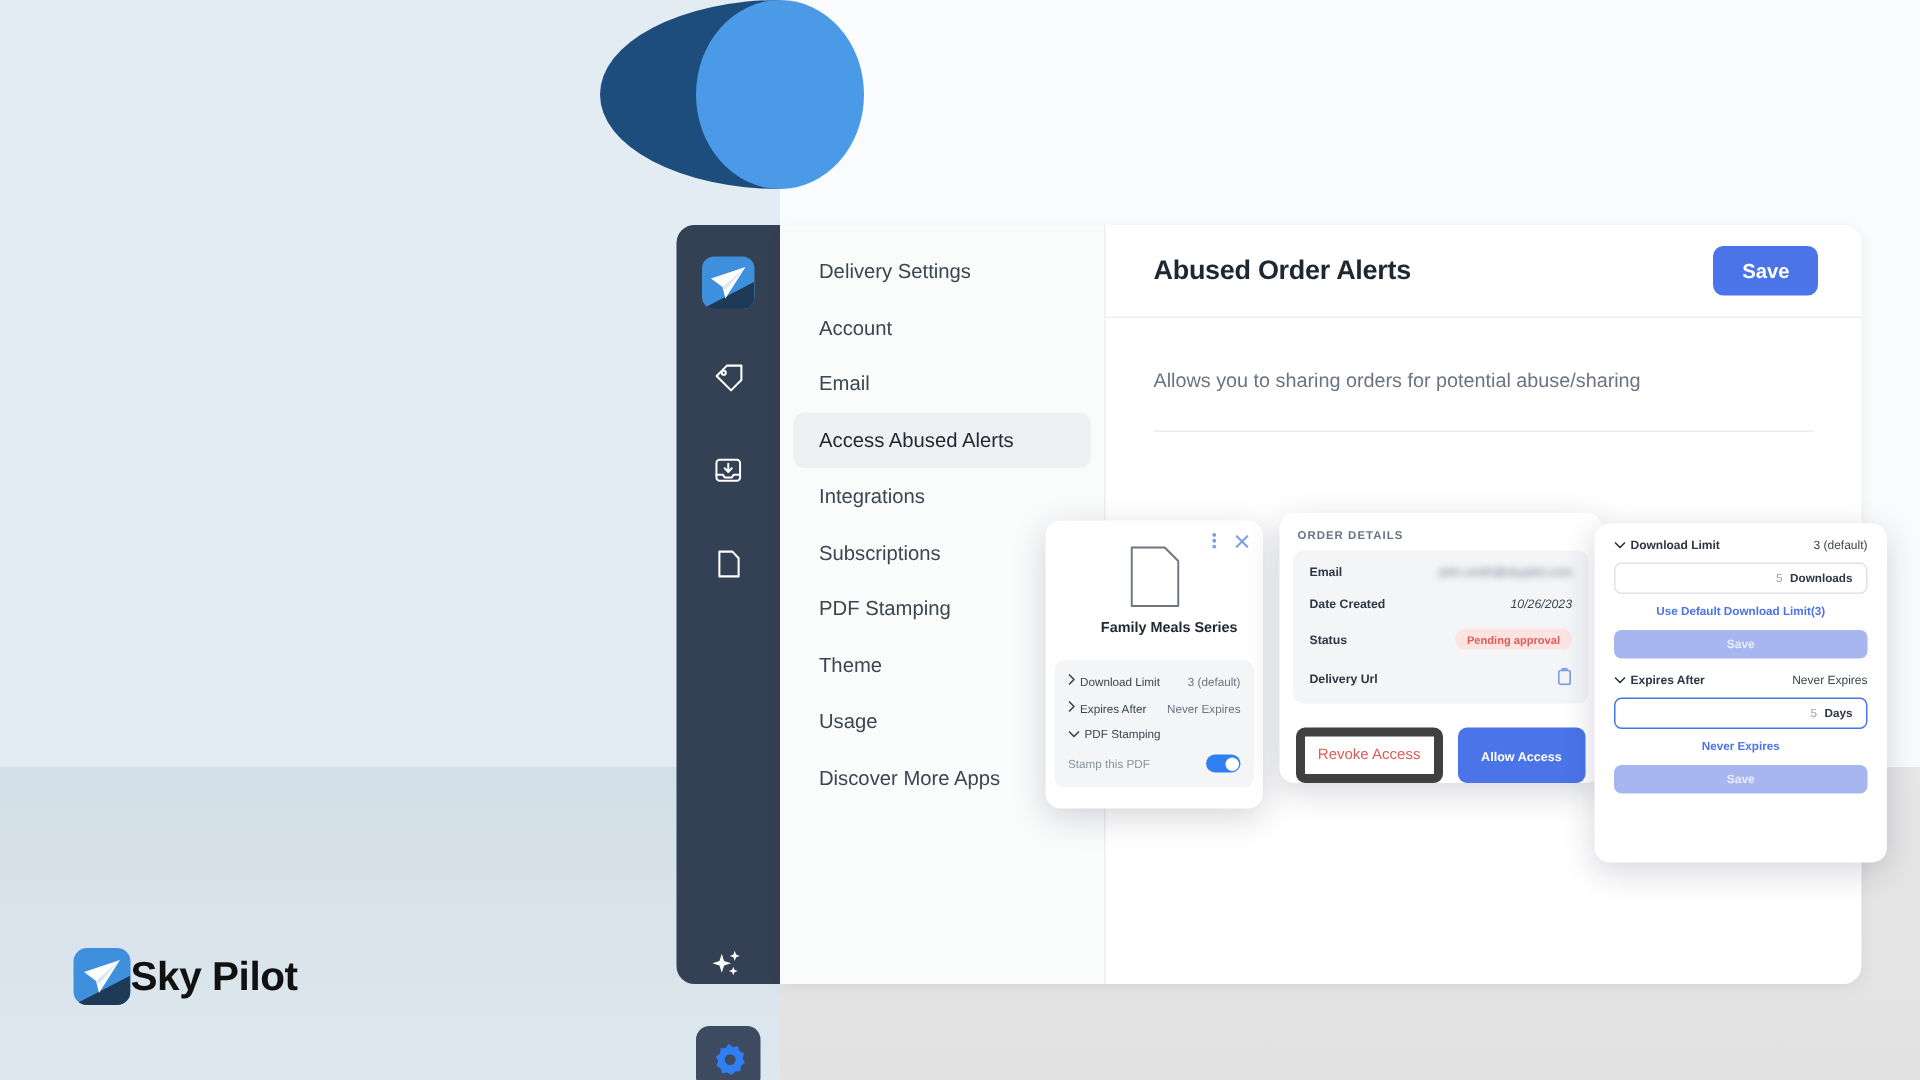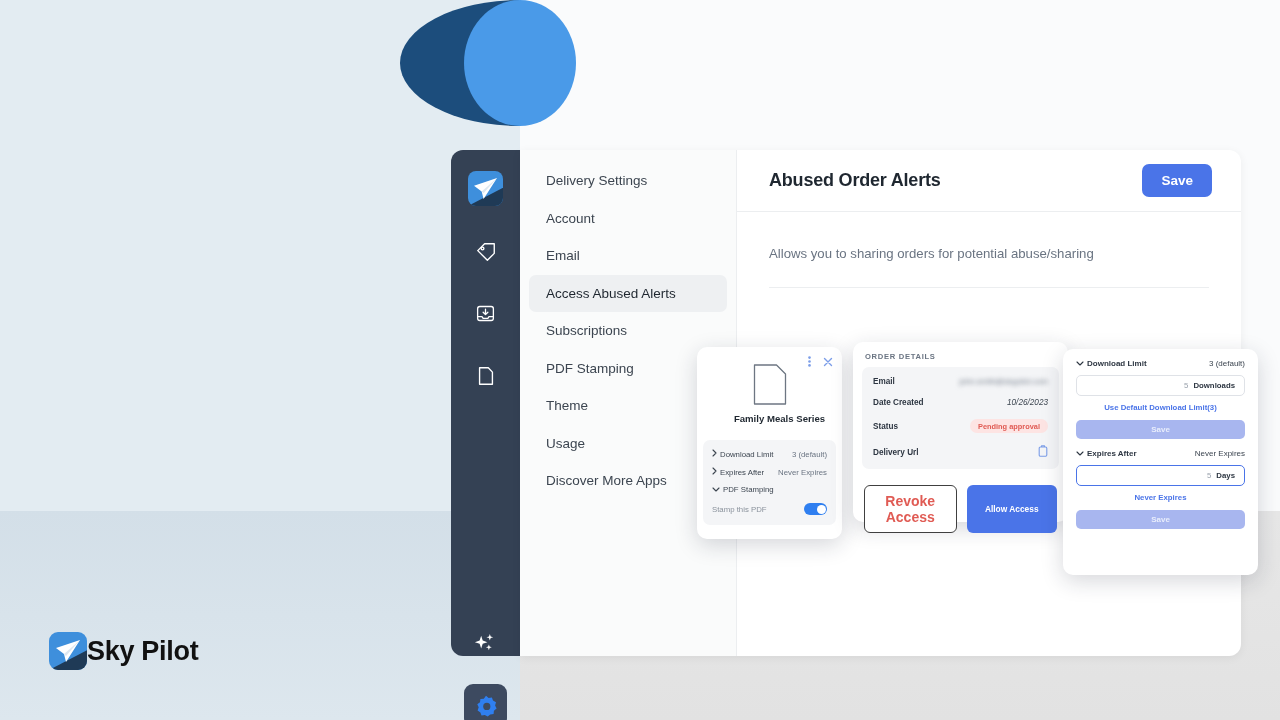--- a/index.html
+++ b/index.html
@@ -123,22 +123,22 @@
               padding: 10px 0 6px 12px; }
   .c2-list { margin: 0 9px; background: #f4f5f7; border-radius: 7px; padding: 4px 0; }
   .c2-row { display: flex; align-items: center; justify-content: space-between;
             padding: 6px 11px; font-size: 8.2px; }
   .c2-row .lbl { font-weight: 700; color: #2d3642; }
   .c2-row .val { color: #3c4550; font-style: italic; }
   .blurmail { filter: blur(2.4px); color: #6a7482; font-size: 8px; }
   .badge-pending { background: #fde4e3; color: #e05b54; font-size: 7.4px;
                    padding: 2.5px 8px; border-radius: 9px; font-weight: 700; }
   .c2-actions { display: flex; gap: 10px; padding: 16px 11px 0 11px; }
-  .btn-revoke { flex: 1; background: #fff; color: #e05b54; border: 1px solid #404040;
-                border-radius: 6px; font-size: 14px; font-weight: 700; padding: 7px 0; cursor: pointer; }
+  .btn-revoke { flex: 1; background: #fff; color: #e05b54; border: 6px solid #404040;
+                border-radius: 6px; font-size: 10px; font-weight: 400; padding: 7px 0; cursor: pointer; }
   .btn-allow  { flex: 1; background: #4a74e8; color: #fff; border: none;
                 border-radius: 6px; font-size: 8.4px; font-weight: 700; padding: 7px 0; cursor: pointer; }
 
   
   #card-limits { left: 1063px; top: 349px; width: 195px; height: 226px; }
   .c3-sec { padding: 10px 13px 0 13px; }
   .c3-head { display: flex; align-items: center; justify-content: space-between;
              font-size: 8px; color: #2d3642; }
   .c3-head .lbl { display: flex; align-items: center; gap: 3px; font-weight: 700; }
   .c3-head .val { color: #3c4550; font-weight: 400; }
@@ -238,20 +238,23 @@
       <div class="nav-item">
         <span>Account</span>
         </div>
       <div class="nav-item">
         <span>Email</span>
         </div>
       <div class="nav-item active">
         <span>Access Abused Alerts</span>
         </div>
       <div class="nav-item">
+        <span>Integrations</span>
+        </div>
+      <div class="nav-item">
         <span>Subscriptions</span>
         </div>
       <div class="nav-item">
         <span>PDF Stamping</span>
         </div>
       <div class="nav-item">
         <span>Theme</span>
         </div>
       <div class="nav-item">
         <span>Usage</span>

